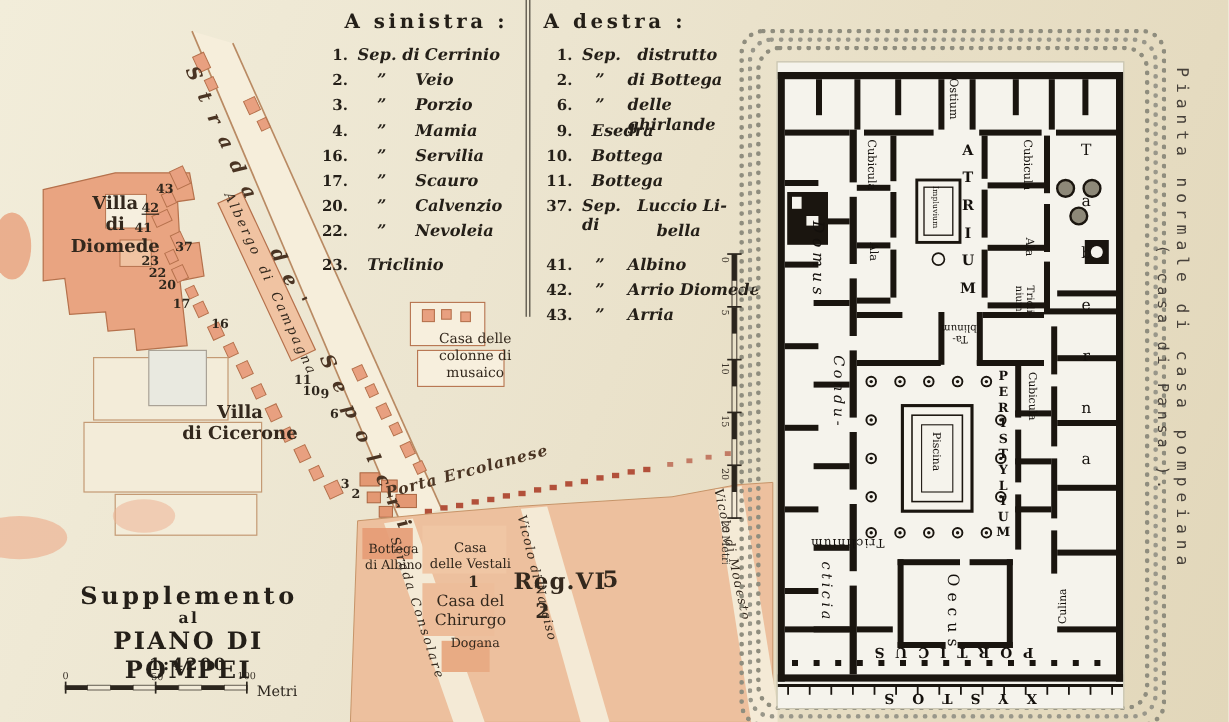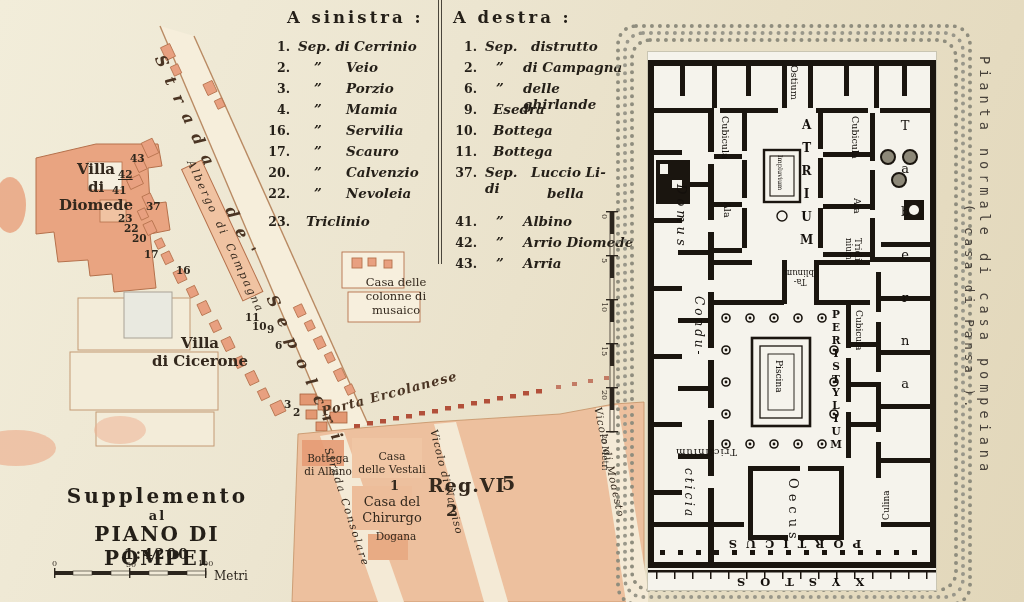--- a/index.html
+++ b/index.html
@@ -263,21 +263,21 @@
 
   <div class="leg-list rlist" style="left:447px;top:38px;width:190px;">
     <div class="lrow">
         <span class="ln">1.</span>
         <span class="lm">Sep.</span>
         <span class="lx">distrutto</span>
       </div>
     <div class="lrow">
         <span class="ln">2.</span>
         <span class="lm ditto">”</span>
-        <span class="lx">di Campagna</span>
+        <span class="lx">di Bottega</span>
       </div>
     <div class="lrow">
         <span class="ln">6.</span>
         <span class="lm ditto">”</span>
         <span class="lx">delle ghirlande</span>
       </div>
     <div class="lrow nomid">
         <span class="ln">9.</span>
         <span class="lm"></span>
         <span class="lx">Esedra</span>

